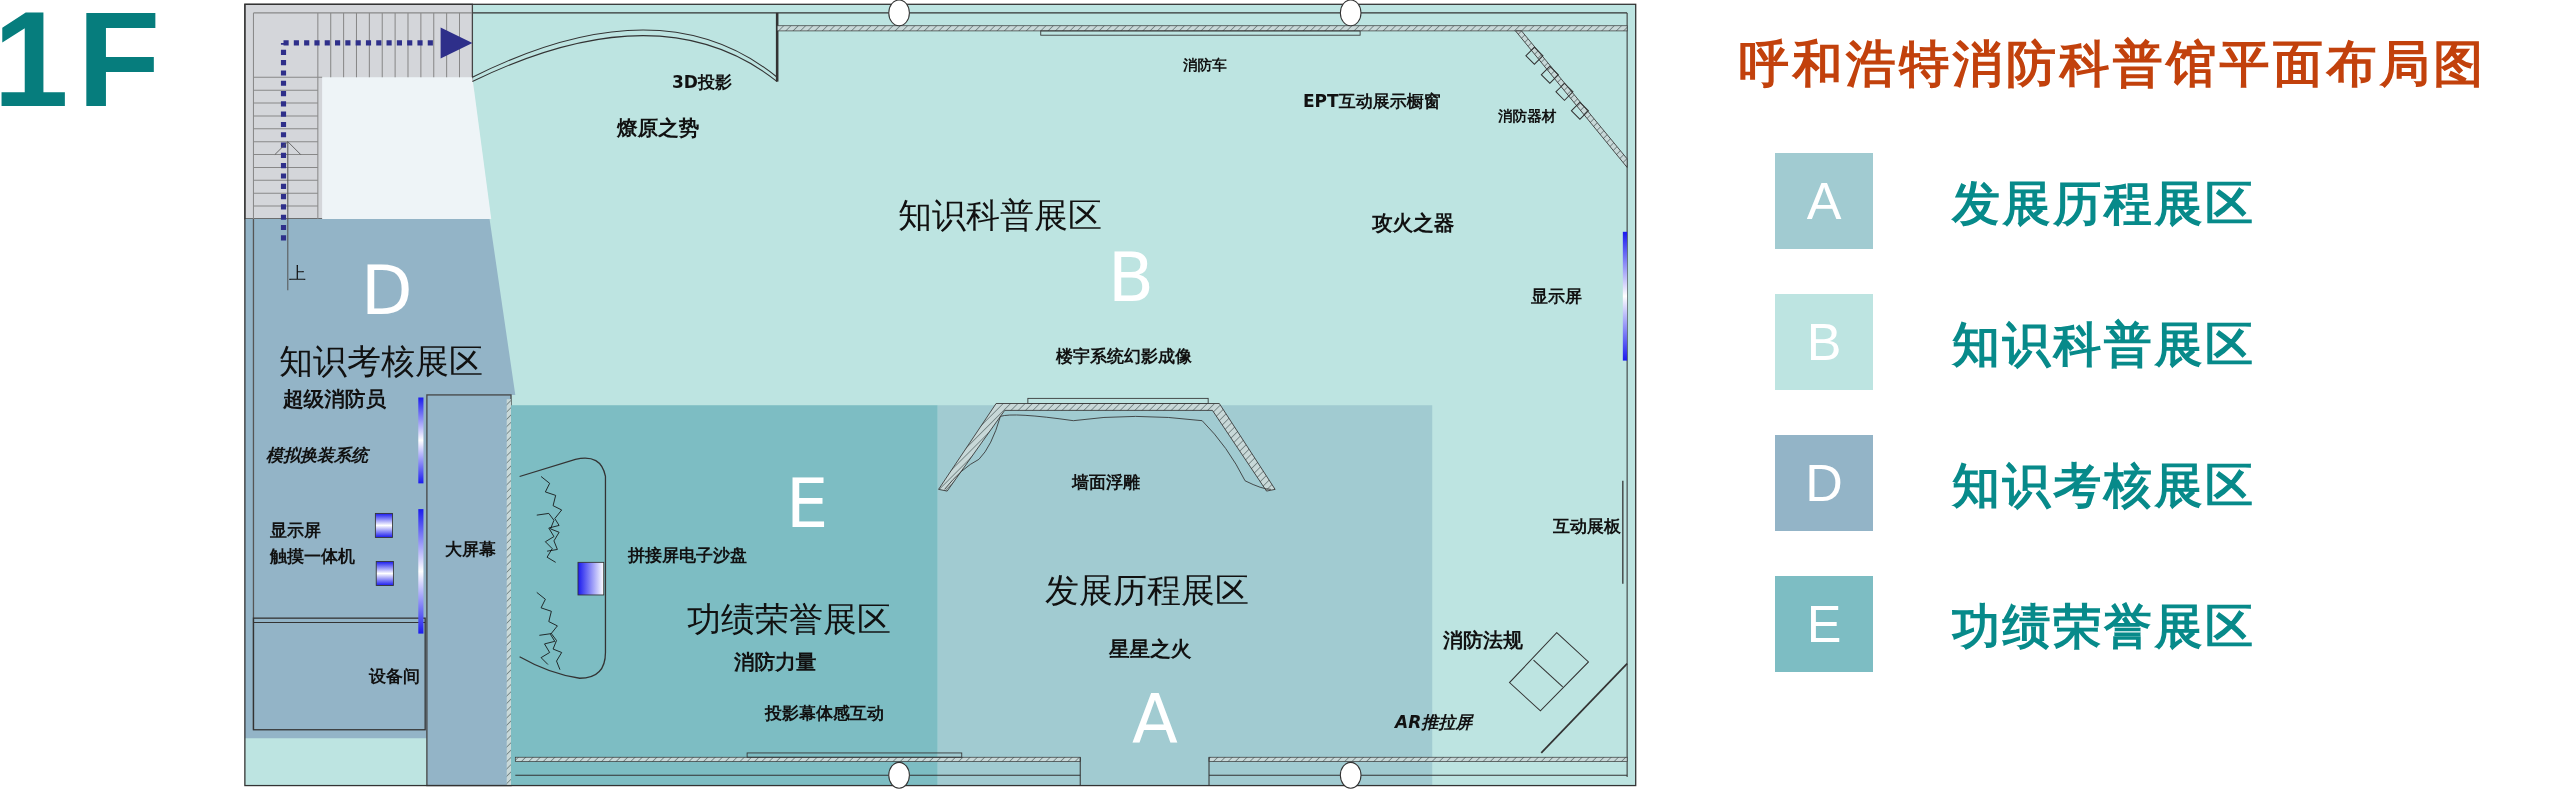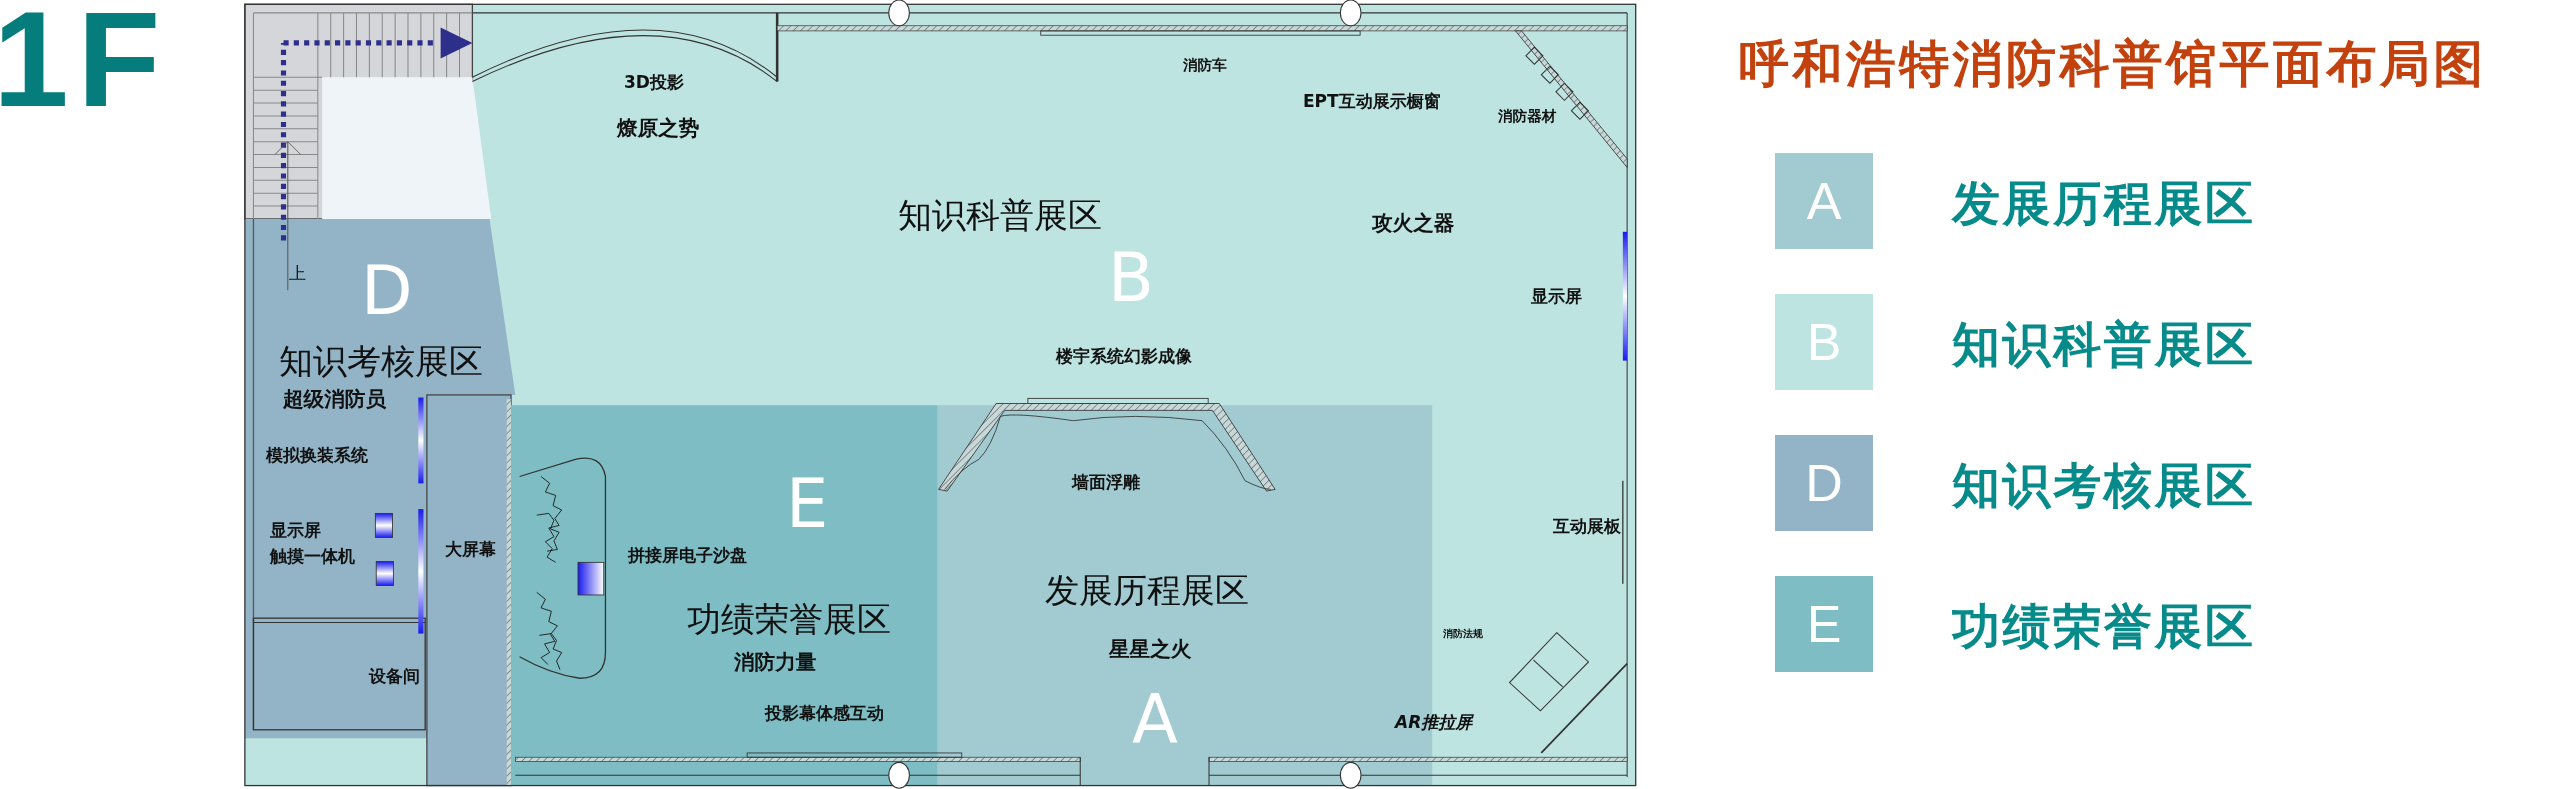--- a/index.html
+++ b/index.html
@@ -166,37 +166,37 @@
 <div class="letter" style="left:786px;top:471px;">E</div>
 <div class="letter" style="left:1132px;top:687px;">A</div>
 
 <div class="lbl zone" style="left:279px;top:339px;">知识考核展区</div>
 <div class="lbl zone" style="left:898px;top:193px;">知识科普展区</div>
 <div class="lbl zone" style="left:687px;top:597px;">功绩荣誉展区</div>
 <div class="lbl zone" style="left:1045px;top:568px;">发展历程展区</div>
 
 <div class="lbl s" style="left:289px;top:262px;font-weight:normal;">上</div>
 <div class="lbl m" style="left:283px;top:385px;">超级消防员</div>
-<div class="lbl s" style="left:266px;top:444px;">模拟换装系统</div>
+<div class="lbl s" style="left:266px;top:444px;font-style:italic;">模拟换装系统</div>
 <div class="lbl s" style="left:270px;top:519px;">显示屏</div>
 <div class="lbl s" style="left:270px;top:545px;">触摸一体机</div>
 <div class="lbl s" style="left:322px;top:665px;margin-left:47px;">设备间</div>
 <div class="lbl s" style="left:445px;top:538px;">大屏幕</div>
 
-<div class="lbl s" style="left:624px;top:71px;">3D投影</div>
+<div class="lbl s" style="left:672px;top:71px;">3D投影</div>
 <div class="lbl m" style="left:617px;top:114px;">燎原之势</div>
 <div class="lbl s" style="left:1183px;top:56px;font-size:14.6px;">消防车</div>
 <div class="lbl s" style="left:1303px;top:90px;">EPT互动展示橱窗</div>
 <div class="lbl s" style="left:1498px;top:107px;font-size:14.6px;">消防器材</div>
 <div class="lbl m" style="left:1372px;top:209px;">攻火之器</div>
 <div class="lbl s" style="left:1531px;top:285px;">显示屏</div>
 <div class="lbl s" style="left:1056px;top:345px;">楼宇系统幻影成像</div>
 <div class="lbl s" style="left:1072px;top:471px;">墙面浮雕</div>
 <div class="lbl s" style="left:1521px;top:515px;margin-left:32px;">互动展板</div>
-<div class="lbl s" style="left:1443px;top:627px;font-size:10px;">消防法规</div>
+<div class="lbl s" style="left:1443px;top:627px;font-size:20px;">消防法规</div>
 <div class="lbl s" style="left:1395px;top:711px;font-style:italic;">AR推拉屏</div>
 <div class="lbl m" style="left:1109px;top:635px;">星星之火</div>
 
 <div class="lbl s" style="left:628px;top:524px;margin-top:20px;">拼接屏电子沙盘</div>
 <div class="lbl m" style="left:734px;top:648px;">消防力量</div>
 <div class="lbl s" style="left:765px;top:702px;">投影幕体感互动</div>
 
 <div class="title">呼和浩特消防科普馆平面布局图</div>
 
 <div class="legend-item" style="top:153px;">

